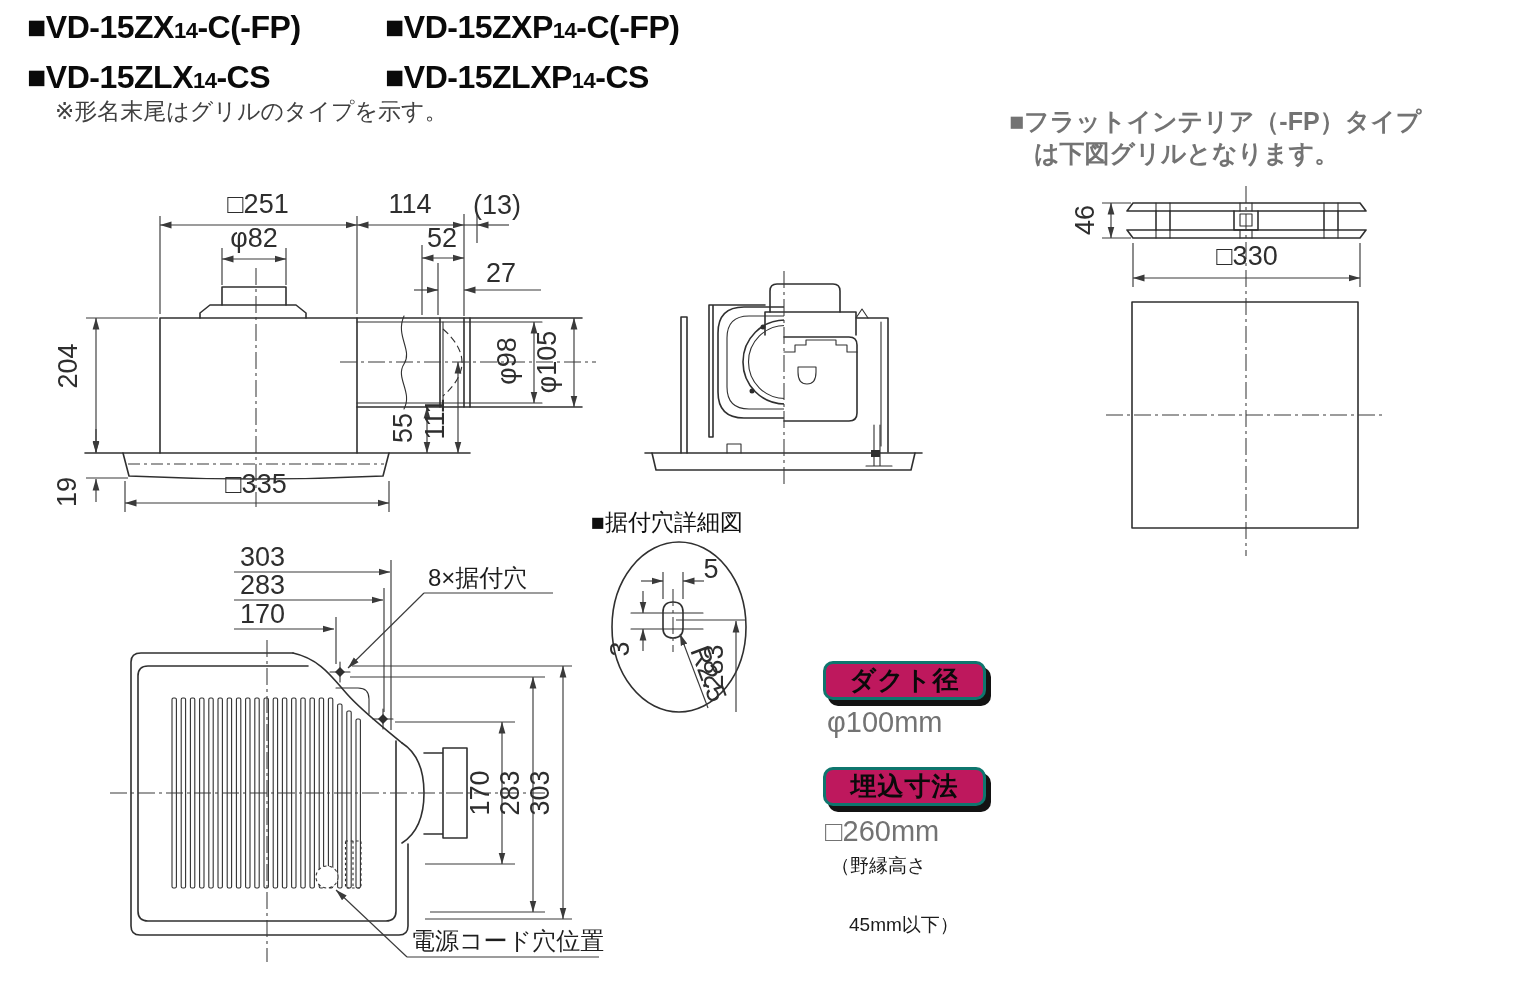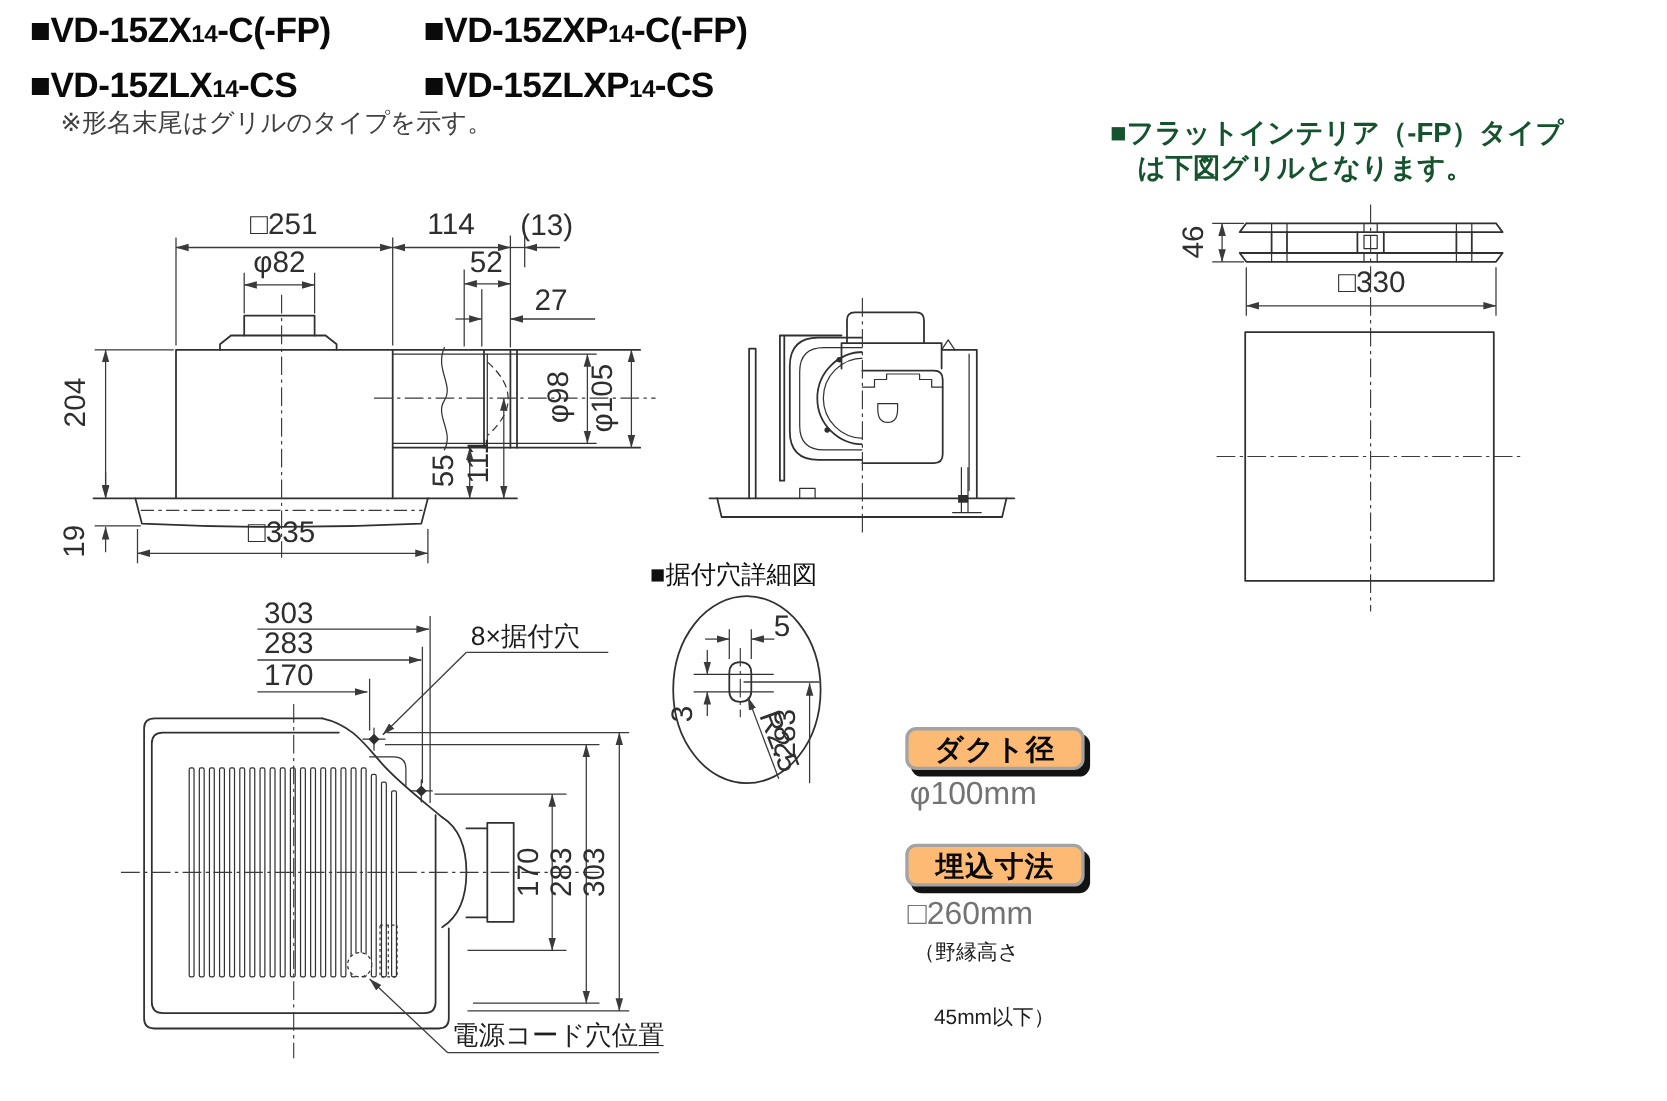--- a/index.html
+++ b/index.html
@@ -7,25 +7,25 @@
         font-family:"Liberation Sans","DejaVu Sans",sans-serif;color:#111;}
   .abs{position:absolute;}
   
   .models{left:27px;top:4px;font-weight:bold;font-size:32px;letter-spacing:-0.5px;color:#0a0a0a;line-height:47px;white-space:nowrap;}
   .model-row{display:flex;}
   .model-row .m1{width:358px;}
   .model .sub{font-size:22px;text-align:right;}
   
   .notes{left:55px;top:94px;font-size:23px;line-height:34px;color:#404040;white-space:nowrap;}
   
-  .fp-head{left:1009px;top:105px;font-size:25px;font-weight:bold;line-height:32px;color:#14532d;white-space:nowrap;}
+  .fp-head{left:1009px;top:105px;font-size:25px;font-weight:bold;line-height:32px;color:#737373;white-space:nowrap;}
   .fp-head .l2{padding-left:25px;}
   
-  .badge{left:823px;width:157px;height:33px;border:3px solid #a3a3a3;border-radius:10px;background:#fdba74;
-         box-shadow:5px 6px 0 #131313;display:flex;justify-content:center;
+  .badge{left:823px;width:157px;height:33px;border:3px solid #0f766e;border-radius:10px;background:#be185d;
+         box-shadow:5px 6px 0 #131313;display:flex;align-items:center;justify-content:center;
          font-size:26px;font-weight:bold;color:#0a0a0a;letter-spacing:1px;}
   .spec-val{font-size:29px;color:#737373;white-space:nowrap;}
   .spec-note{font-size:19px;color:#1c1c1c;white-space:nowrap;}
   
   svg{position:absolute;left:0;top:0;}
   .s  {fill:none;stroke:#303030;stroke-width:1.6;stroke-linejoin:round;stroke-linecap:round;}
   .t  {fill:none;stroke:#303030;stroke-width:1.1;stroke-linejoin:round;stroke-linecap:round;}
   .dl {fill:none;stroke:#3a3a3a;stroke-width:1.15;}
   .cl {fill:none;stroke:#3a3a3a;stroke-width:1.05;stroke-dasharray:17 4 3 4;}
   .cl2{fill:none;stroke:#3a3a3a;stroke-width:1.05;stroke-dasharray:12 4 3 4;}

